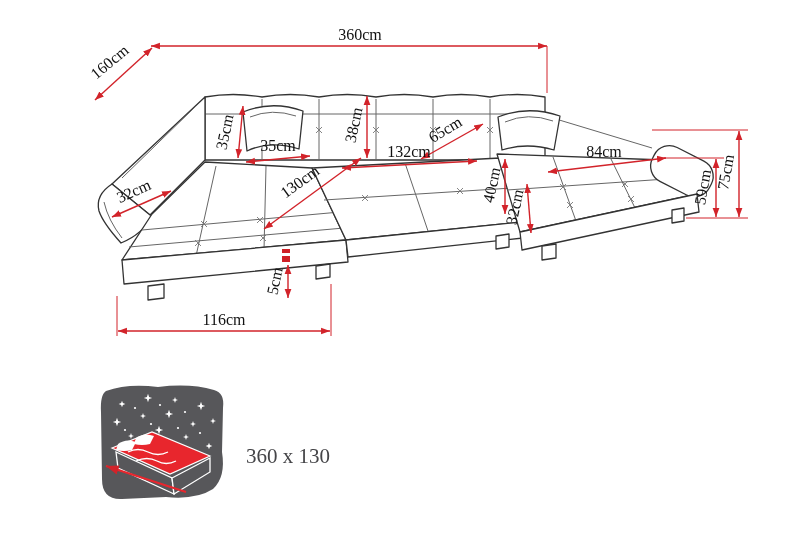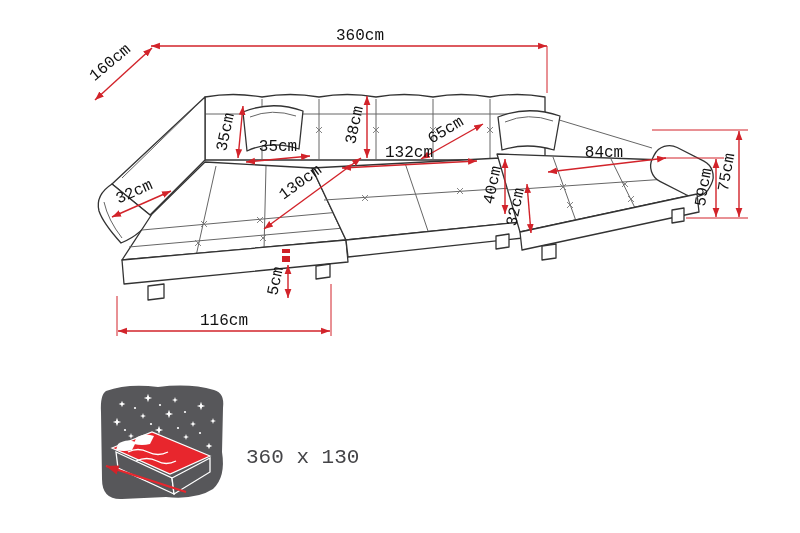--- a/index.html
+++ b/index.html
@@ -1,17 +1,17 @@
 <!DOCTYPE html>
 <html><head>
 <meta charset="utf-8">
 <style>
   html,body{margin:0;padding:0;background:#ffffff;}
   .canvas{position:relative;width:800px;height:533px;background:#fff;overflow:hidden;
-          font-family:Liberation Mono, monospace;}
+          font-family:Liberation Serif, serif;}
   svg{position:absolute;left:0;top:0;}
   .sofa{fill:#ffffff;stroke:#333333;stroke-width:1.3;stroke-linejoin:round;}
   .crease{fill:none;stroke:#666666;stroke-width:1;}
   .tuft{fill:none;stroke:#777777;stroke-width:.9;}
   .dimline{stroke:#d2232a;stroke-width:1.4;fill:none;}
   .extline{stroke:#d2232a;stroke-width:1;fill:none;}
   .dim{font-size:16px;fill:#111111;}
   .size-label{font-size:21px;fill:#454548;}
 </style>
 </head>

